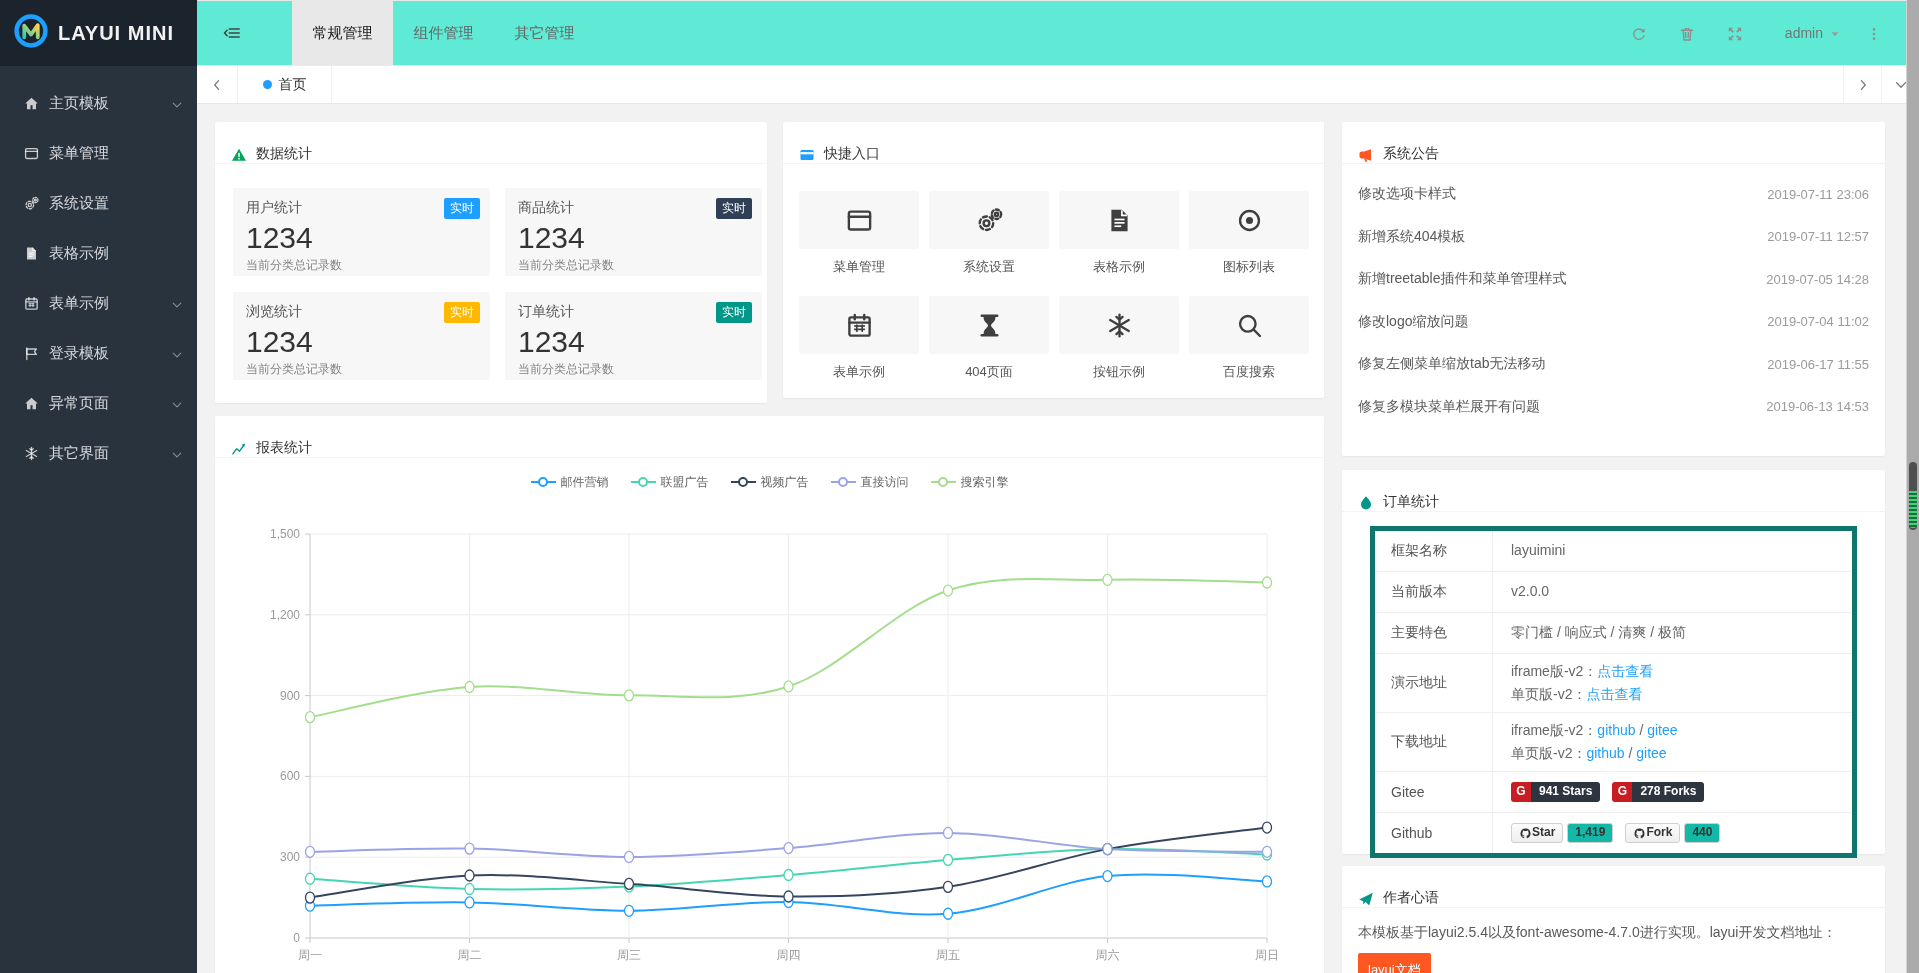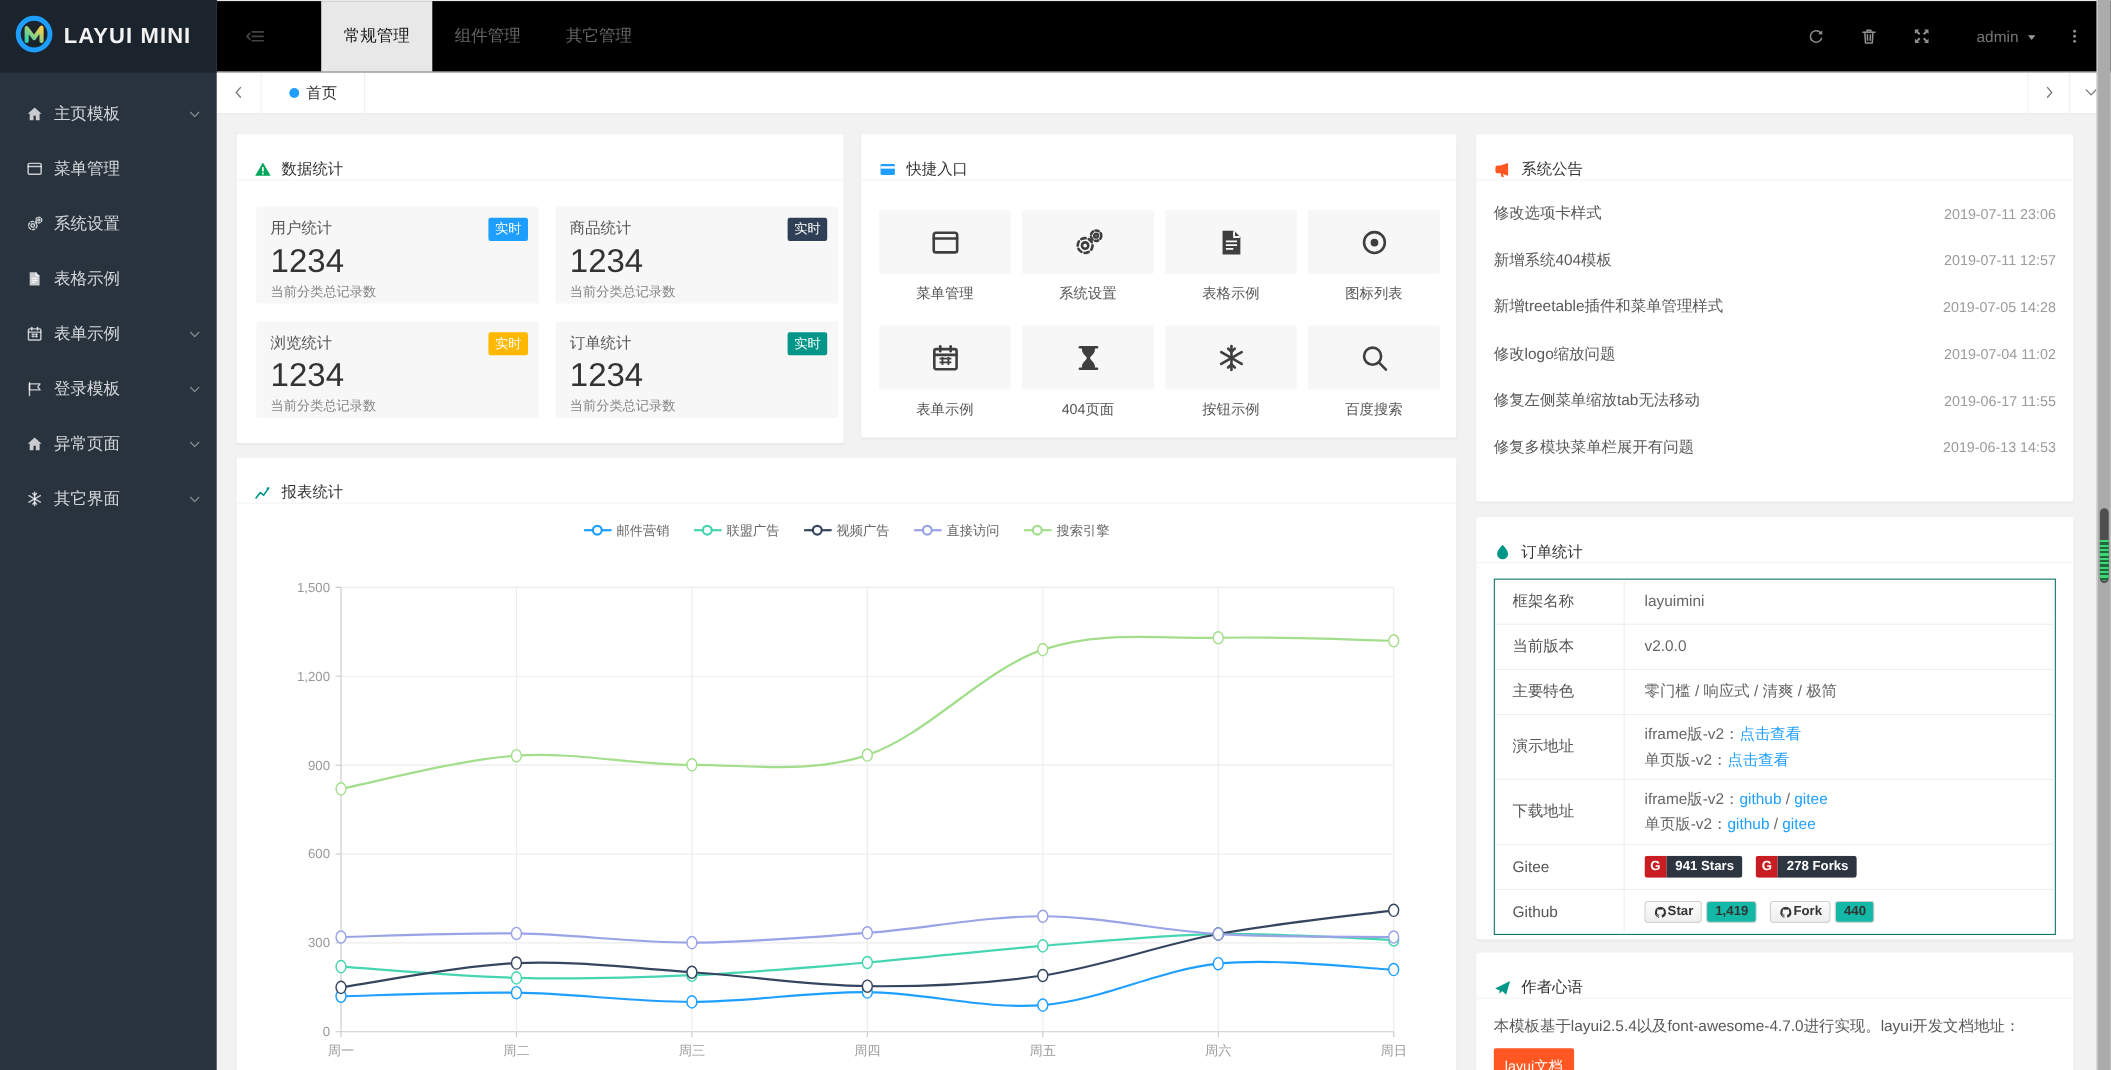--- a/index.html
+++ b/index.html
@@ -13,27 +13,27 @@
   .sidebar{position:absolute;left:0;top:0;width:197px;height:973px;background:#28333E;z-index:5}
   .logo-bar{height:66px;background:#1B232D;display:flex;align-items:center;padding-left:13px;cursor:pointer}
   .logo-bar .brand{color:#f2f2f2;font-size:20px;font-weight:bold;letter-spacing:1px;margin-left:9px}
   .side-menu{padding-top:12px}
   .side-item{height:50px;display:flex;align-items:center;padding:0 14px 0 22px;color:rgba(255,255,255,.8);
     font-size:15px;cursor:pointer;position:relative}
   .side-item .s-ic{width:18px;color:rgba(255,255,255,.75);margin-right:9px;display:flex;justify-content:center}
   .side-item .lbl{flex:1}
   .side-item .chev{color:rgba(255,255,255,.45)}
   
-  .header{position:absolute;left:197px;top:0;width:1722px;height:66px;background:#000000;
+  .header{position:absolute;left:197px;top:0;width:1722px;height:66px;background:#5eead4;
     border-bottom:1px solid #ececec;border-top:1px solid #e9e9e9;box-sizing:border-box;z-index:4;display:flex;align-items:stretch}
   .h-burger{width:70px;display:flex;align-items:center;justify-content:center;color:#444;cursor:pointer}
   .h-tabs{display:flex;margin-left:25px}
   .h-tab{width:101px;text-align:center;line-height:64px;font-size:15px;color:#666;cursor:pointer}
   .h-tab.active{background:#E8E8E8;color:#1a1a1a}
-  .h-right{margin-left:auto;display:flex;align-items:center;padding-right:18px}
+  .h-right{margin-left:auto;display:flex;align-items:center;padding-right:30px}
   .h-act{width:48px;text-align:center;color:#8f8f8f;cursor:pointer;display:flex;justify-content:center}
   .h-user{display:flex;align-items:center;color:#767676;font-size:14px;margin:0 18px 0 26px;cursor:pointer}
   .h-user .caret{color:#9a9a9a;margin-left:6px}
   .h-dots{color:#8f8f8f;cursor:pointer;width:30px;display:flex;justify-content:center}
   
   .tabbar{position:absolute;left:197px;top:66px;width:1722px;height:38px;background:#fff;
     border-bottom:1px solid #e6e6e6;box-sizing:border-box;z-index:3;display:flex}
   .tb-nav{width:40px;display:flex;align-items:center;justify-content:center;color:#777;
     border-right:1px solid #f0f0f0;cursor:pointer;flex:none}
   .tb-tab{width:93px;display:flex;align-items:center;justify-content:center;gap:7px;font-size:14px;color:#333;
@@ -74,21 +74,21 @@
   .legend{display:flex;justify-content:center;gap:22px;margin-top:17px;height:14px;align-items:center}
   .lg-item{display:flex;align-items:center;cursor:pointer}
   .lg-marker{position:relative;width:25px;height:12px}
   .lg-marker .ln{position:absolute;left:0;right:0;top:5px;height:2px}
   .lg-marker .cr{position:absolute;left:7px;top:1px;width:10px;height:10px;border:2px solid;border-radius:50%;
     background:#fff;box-sizing:border-box}
   .lg-item .lt{font-size:12px;color:#666;margin-left:5px}
   #chart-svg-wrap{margin-top:10px}
   
   #version-card{left:1145px;top:366px;width:543px;height:384px}
-  .vtable{margin:14px 16px 0;border:1px solid #0f766e}
+  .vtable{margin:14px 28px 0;border:5px solid #0f766e}
   .vrow{display:flex;border-bottom:1px solid #eee;min-height:40px;align-items:stretch;font-size:14px}
   .vrow:last-child{border-bottom:none}
   .vrow.tall{min-height:58px}
   .vlabel{width:118px;border-right:1px solid #eee;color:#555;display:flex;align-items:center;
     padding-left:16px;box-sizing:border-box;flex:none}
   .vvalue{flex:1;color:#666;display:flex;flex-direction:column;justify-content:center;padding:6px 0 6px 18px;line-height:1.65}
   .vvalue a{color:#1E9FFF;text-decoration:none;cursor:pointer}
   .badge-row{display:flex;gap:12px;align-items:center}
   .gbadge{display:inline-flex;height:20px;border-radius:3px;overflow:hidden;font-size:12px;color:#fff;cursor:pointer}
   .gbadge .g{width:20px;background:#C71D23;display:flex;align-items:center;justify-content:center;

